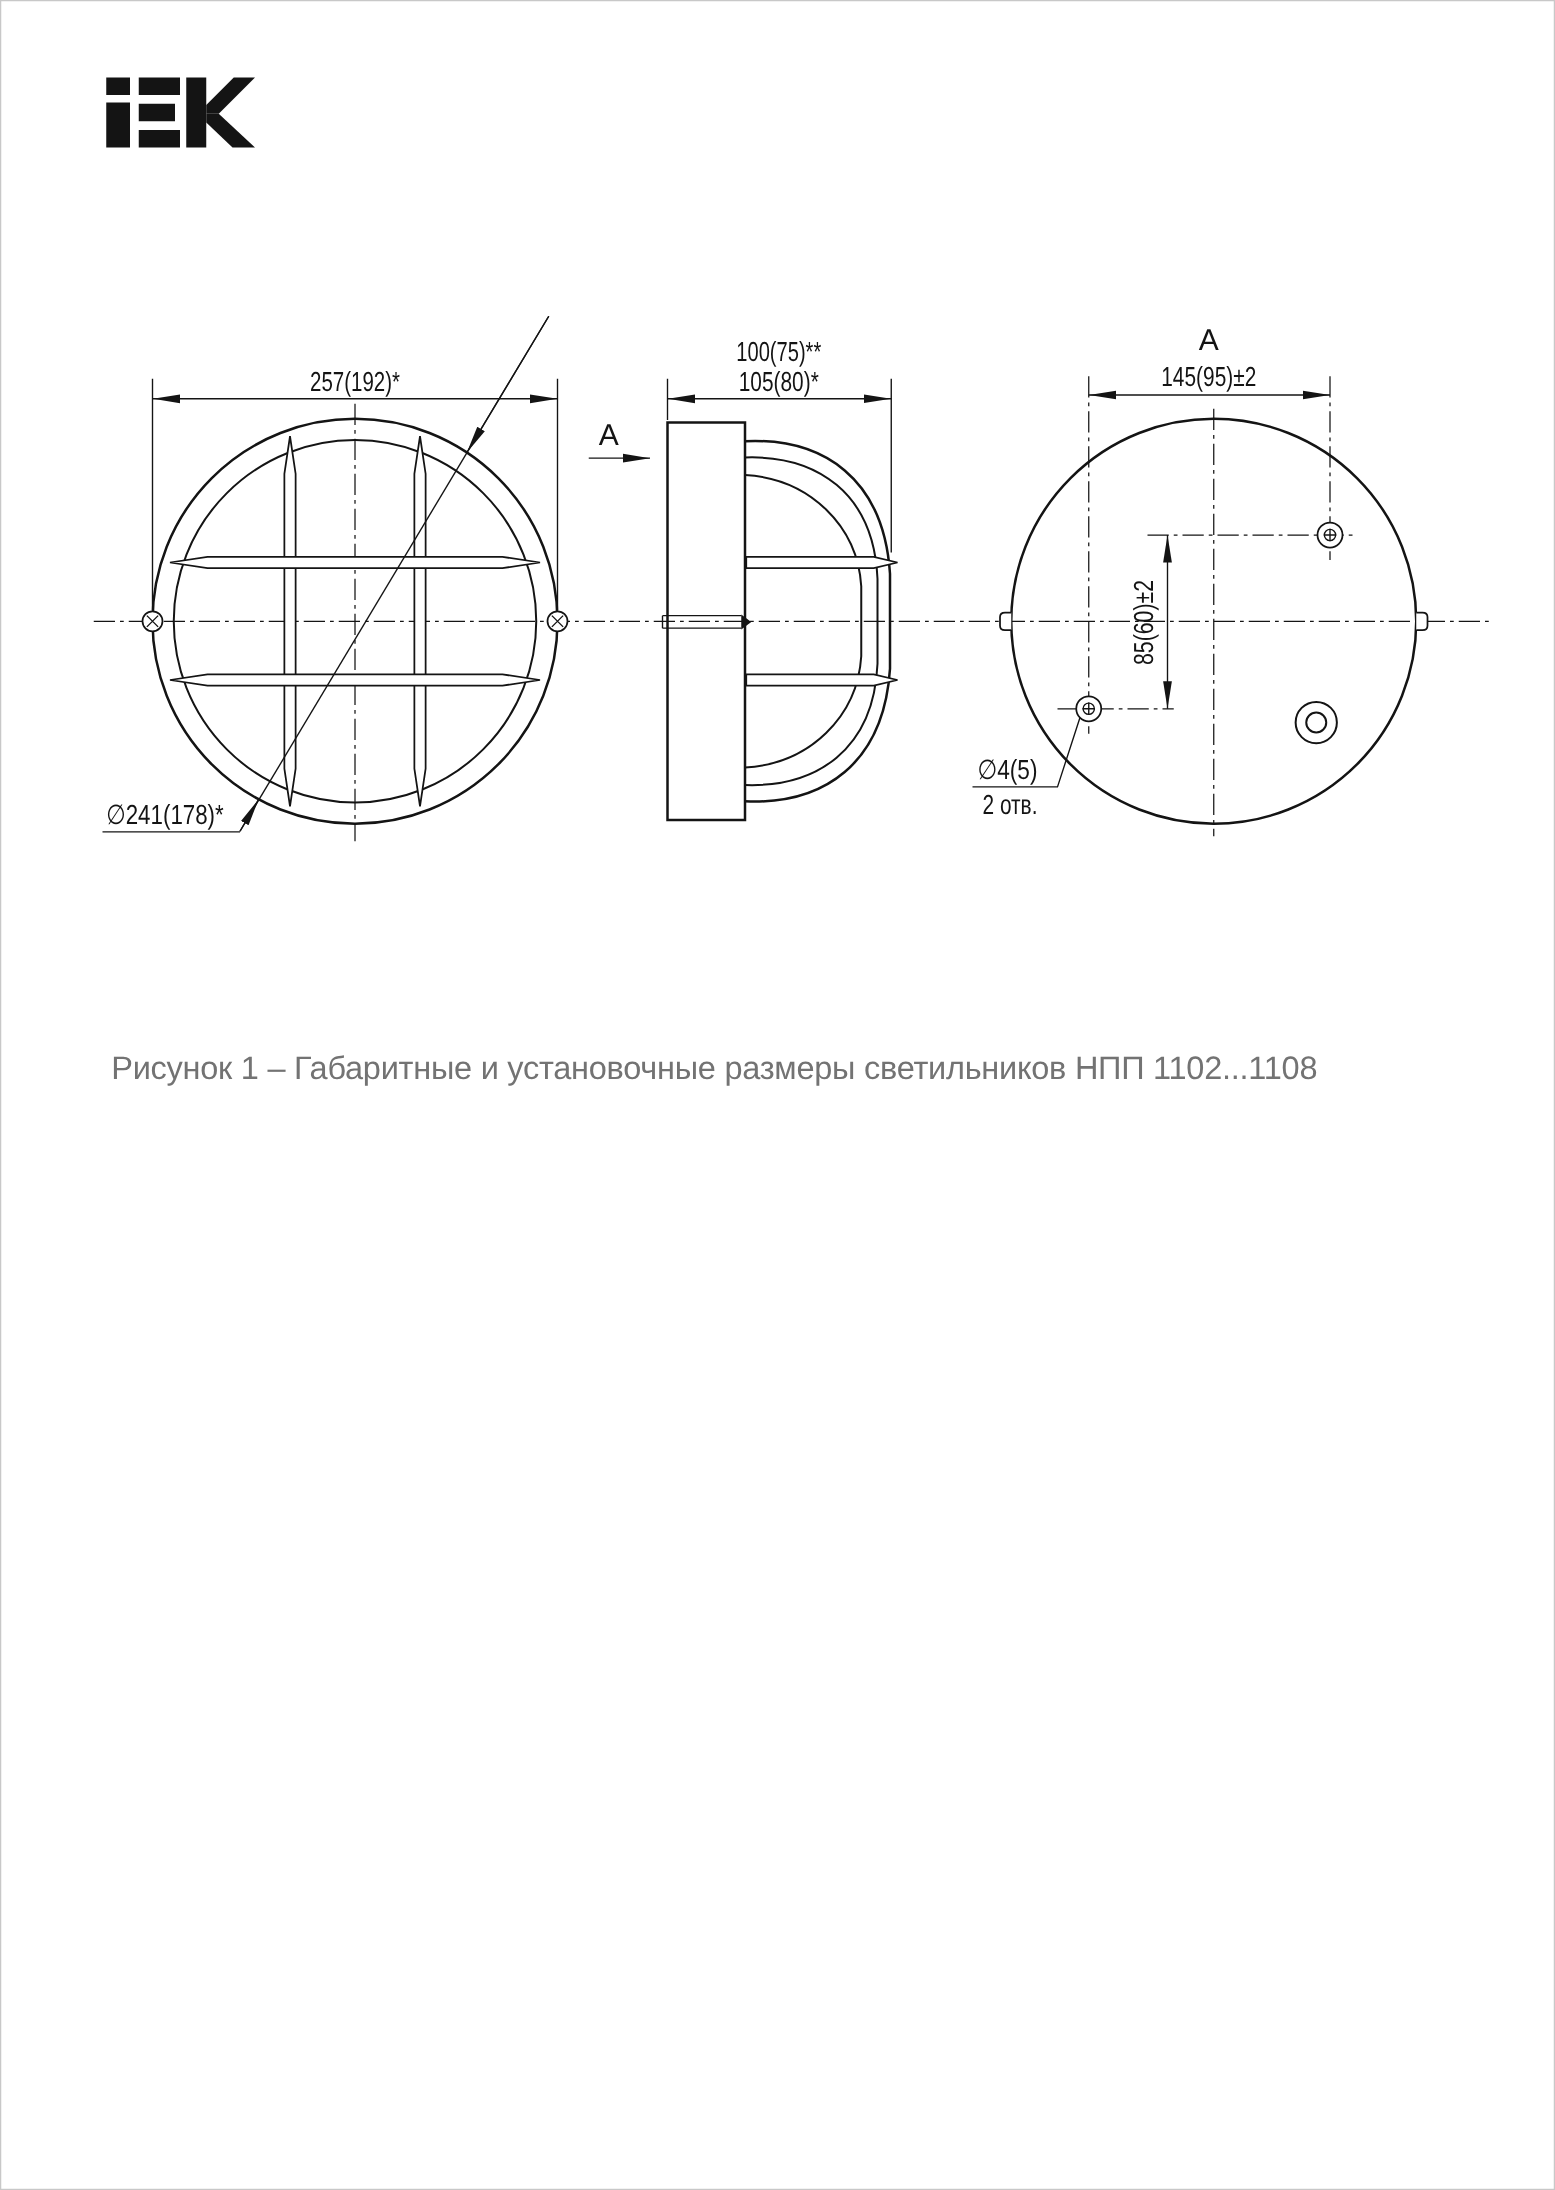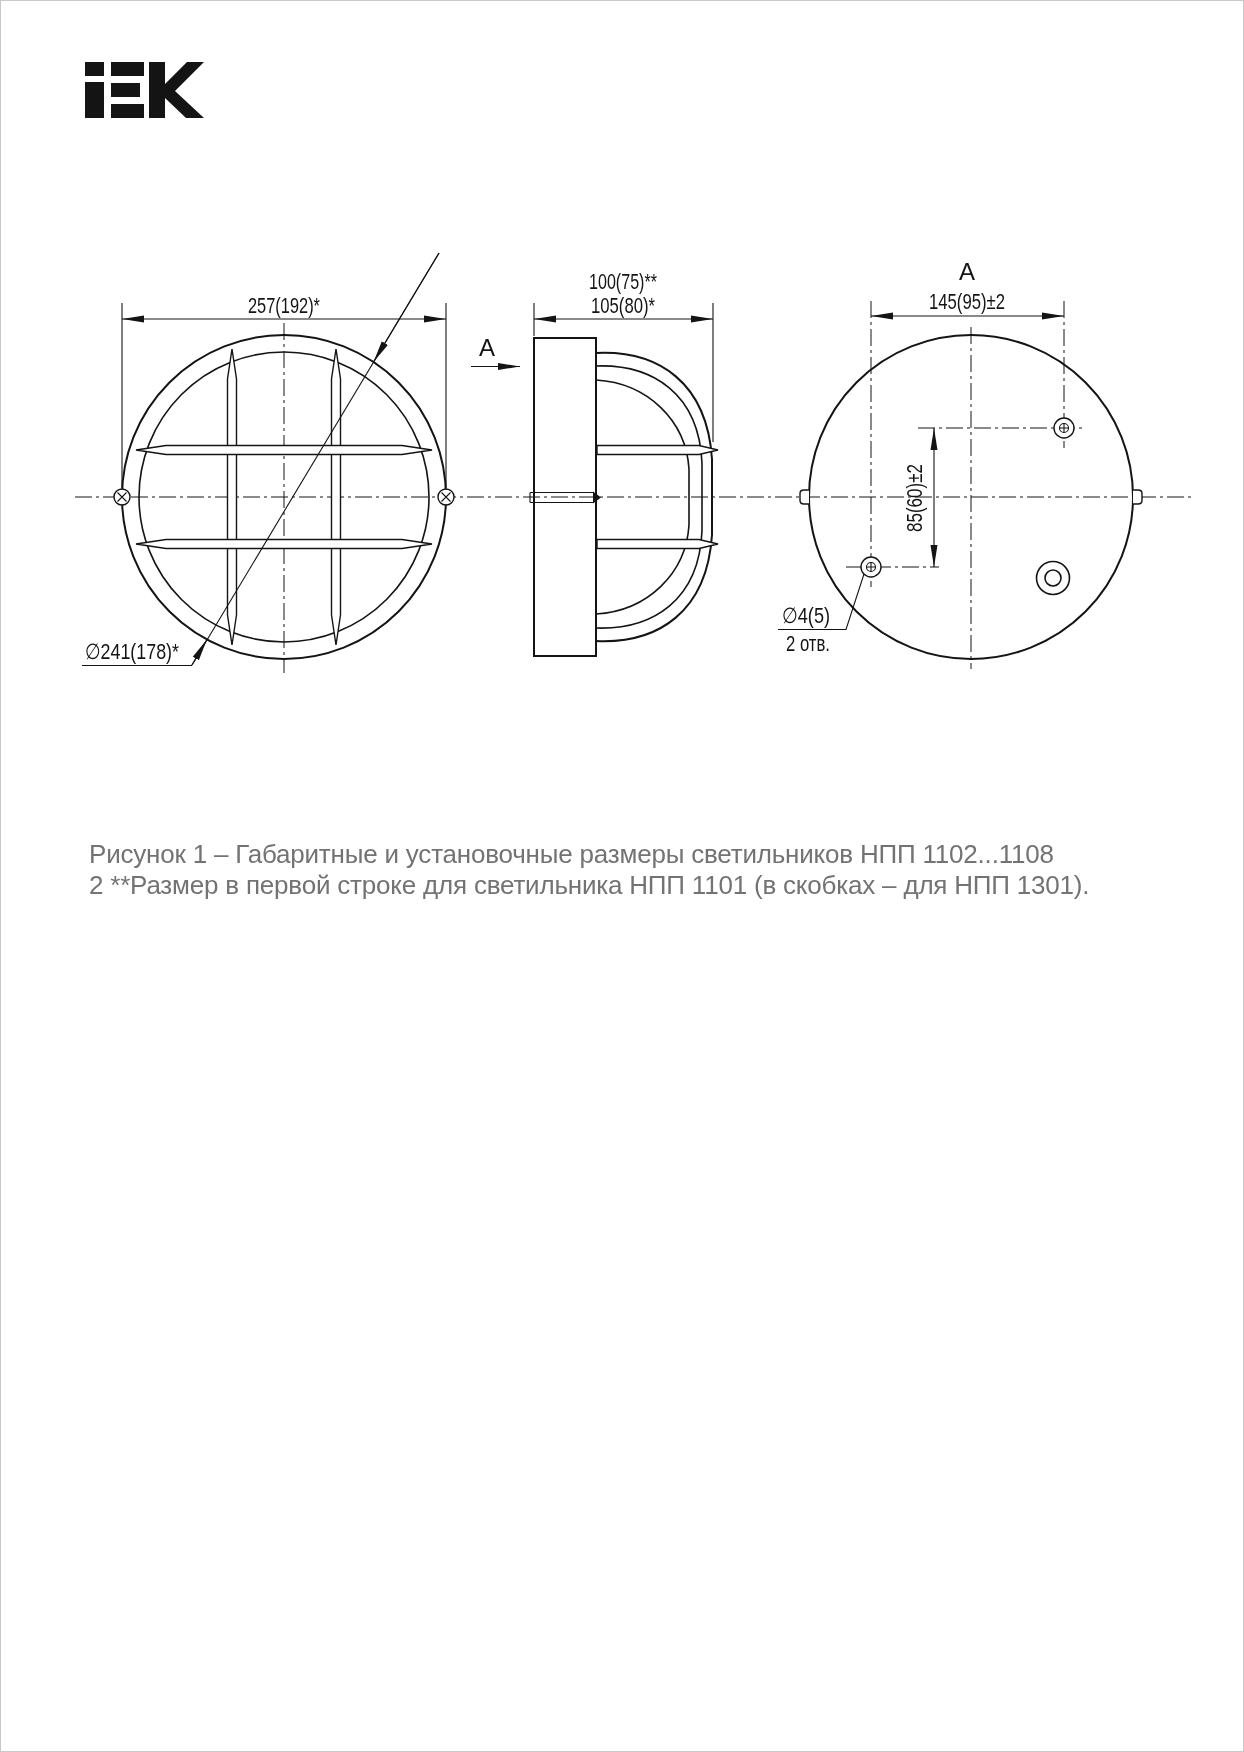--- a/index.html
+++ b/index.html
@@ -151,16 +151,15 @@
       <g>
         <path class="thin" d="M777,628.5 H845 L863,573"></path>
       </g>
       <text class="dimtxt" x="781" y="622" textLength="48" lengthAdjust="spacingAndGlyphs">∅4(5)</text>
       <text class="dimtxt" x="785" y="650" textLength="44" lengthAdjust="spacingAndGlyphs">2 отв.</text>
     </g>
   </svg>
 
   <div class="caption">
     <div class="cap-line">Рисунок 1 – Габаритные и установочные размеры светильников НПП 1102...1108</div>
-    <div class="cap-line">2 **Размер в первой строке для светильника НПП 1101 (в скобках – для НПП 1301).</div>
   </div>
 
 </div>
 
 </body></html>

